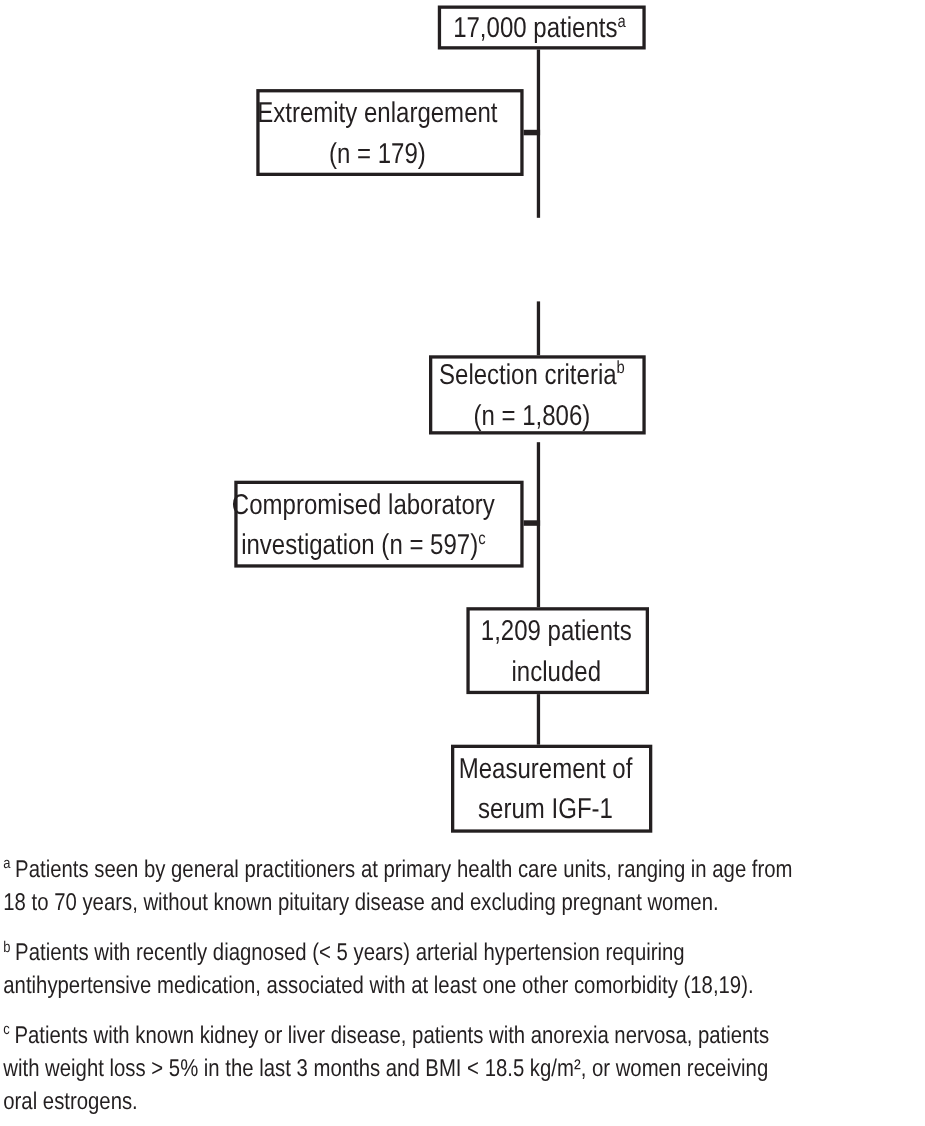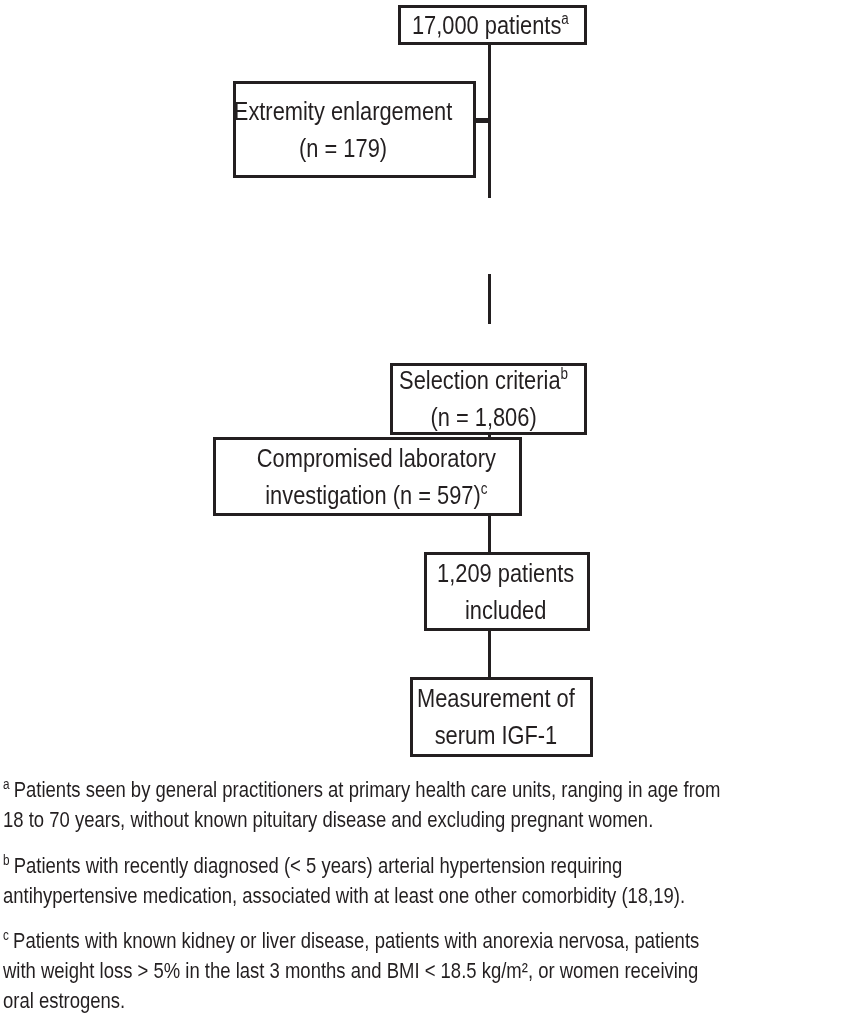--- a/index.html
+++ b/index.html
@@ -33,24 +33,24 @@
     line-height: 37px;
     white-space: nowrap;
     color: #231f20;
   }
   .box-content sup {
     font-size: 16px;
     line-height: 0;
     vertical-align: super;
   }
   .n1 { left: 398px; top: 5px;   width: 189px; height: 40px; }
-  .n2 { left: 233px; top: 81px;  width: 243px; height: 97px; }
+  .n2 { left: 233px; top: 81px;  width: 243px; height: 79px; }
   .n3 { left: 353px; top: 197px; width: 274px; height: 78px; }
-  .n4 { left: 390px; top: 323px; width: 197px; height: 72px; margin-top: 40px; }
-  .n5 { left: 213px; top: 437px; width: 309px; height: 79px; }
+  .n4 { left: 390px; top: 323px; width: 197px; height: 72px; }
+  .n5 { left: 213px; top: 437px; width: 263px; height: 79px; }
   .n6 { left: 424px; top: 552px; width: 166px; height: 79px; }
   .n7 { left: 400px; top: 677px; width: 183px; height: 80px; margin-left: 10px; }
   
   .vline, .hstub {
     position: absolute;
     background: #231f20;
   }
   .vline { width: 3px; left: 488px; }
   .v1 { top: 44px;  height: 154px; }
   .v2 { top: 274px; height: 50px; }

